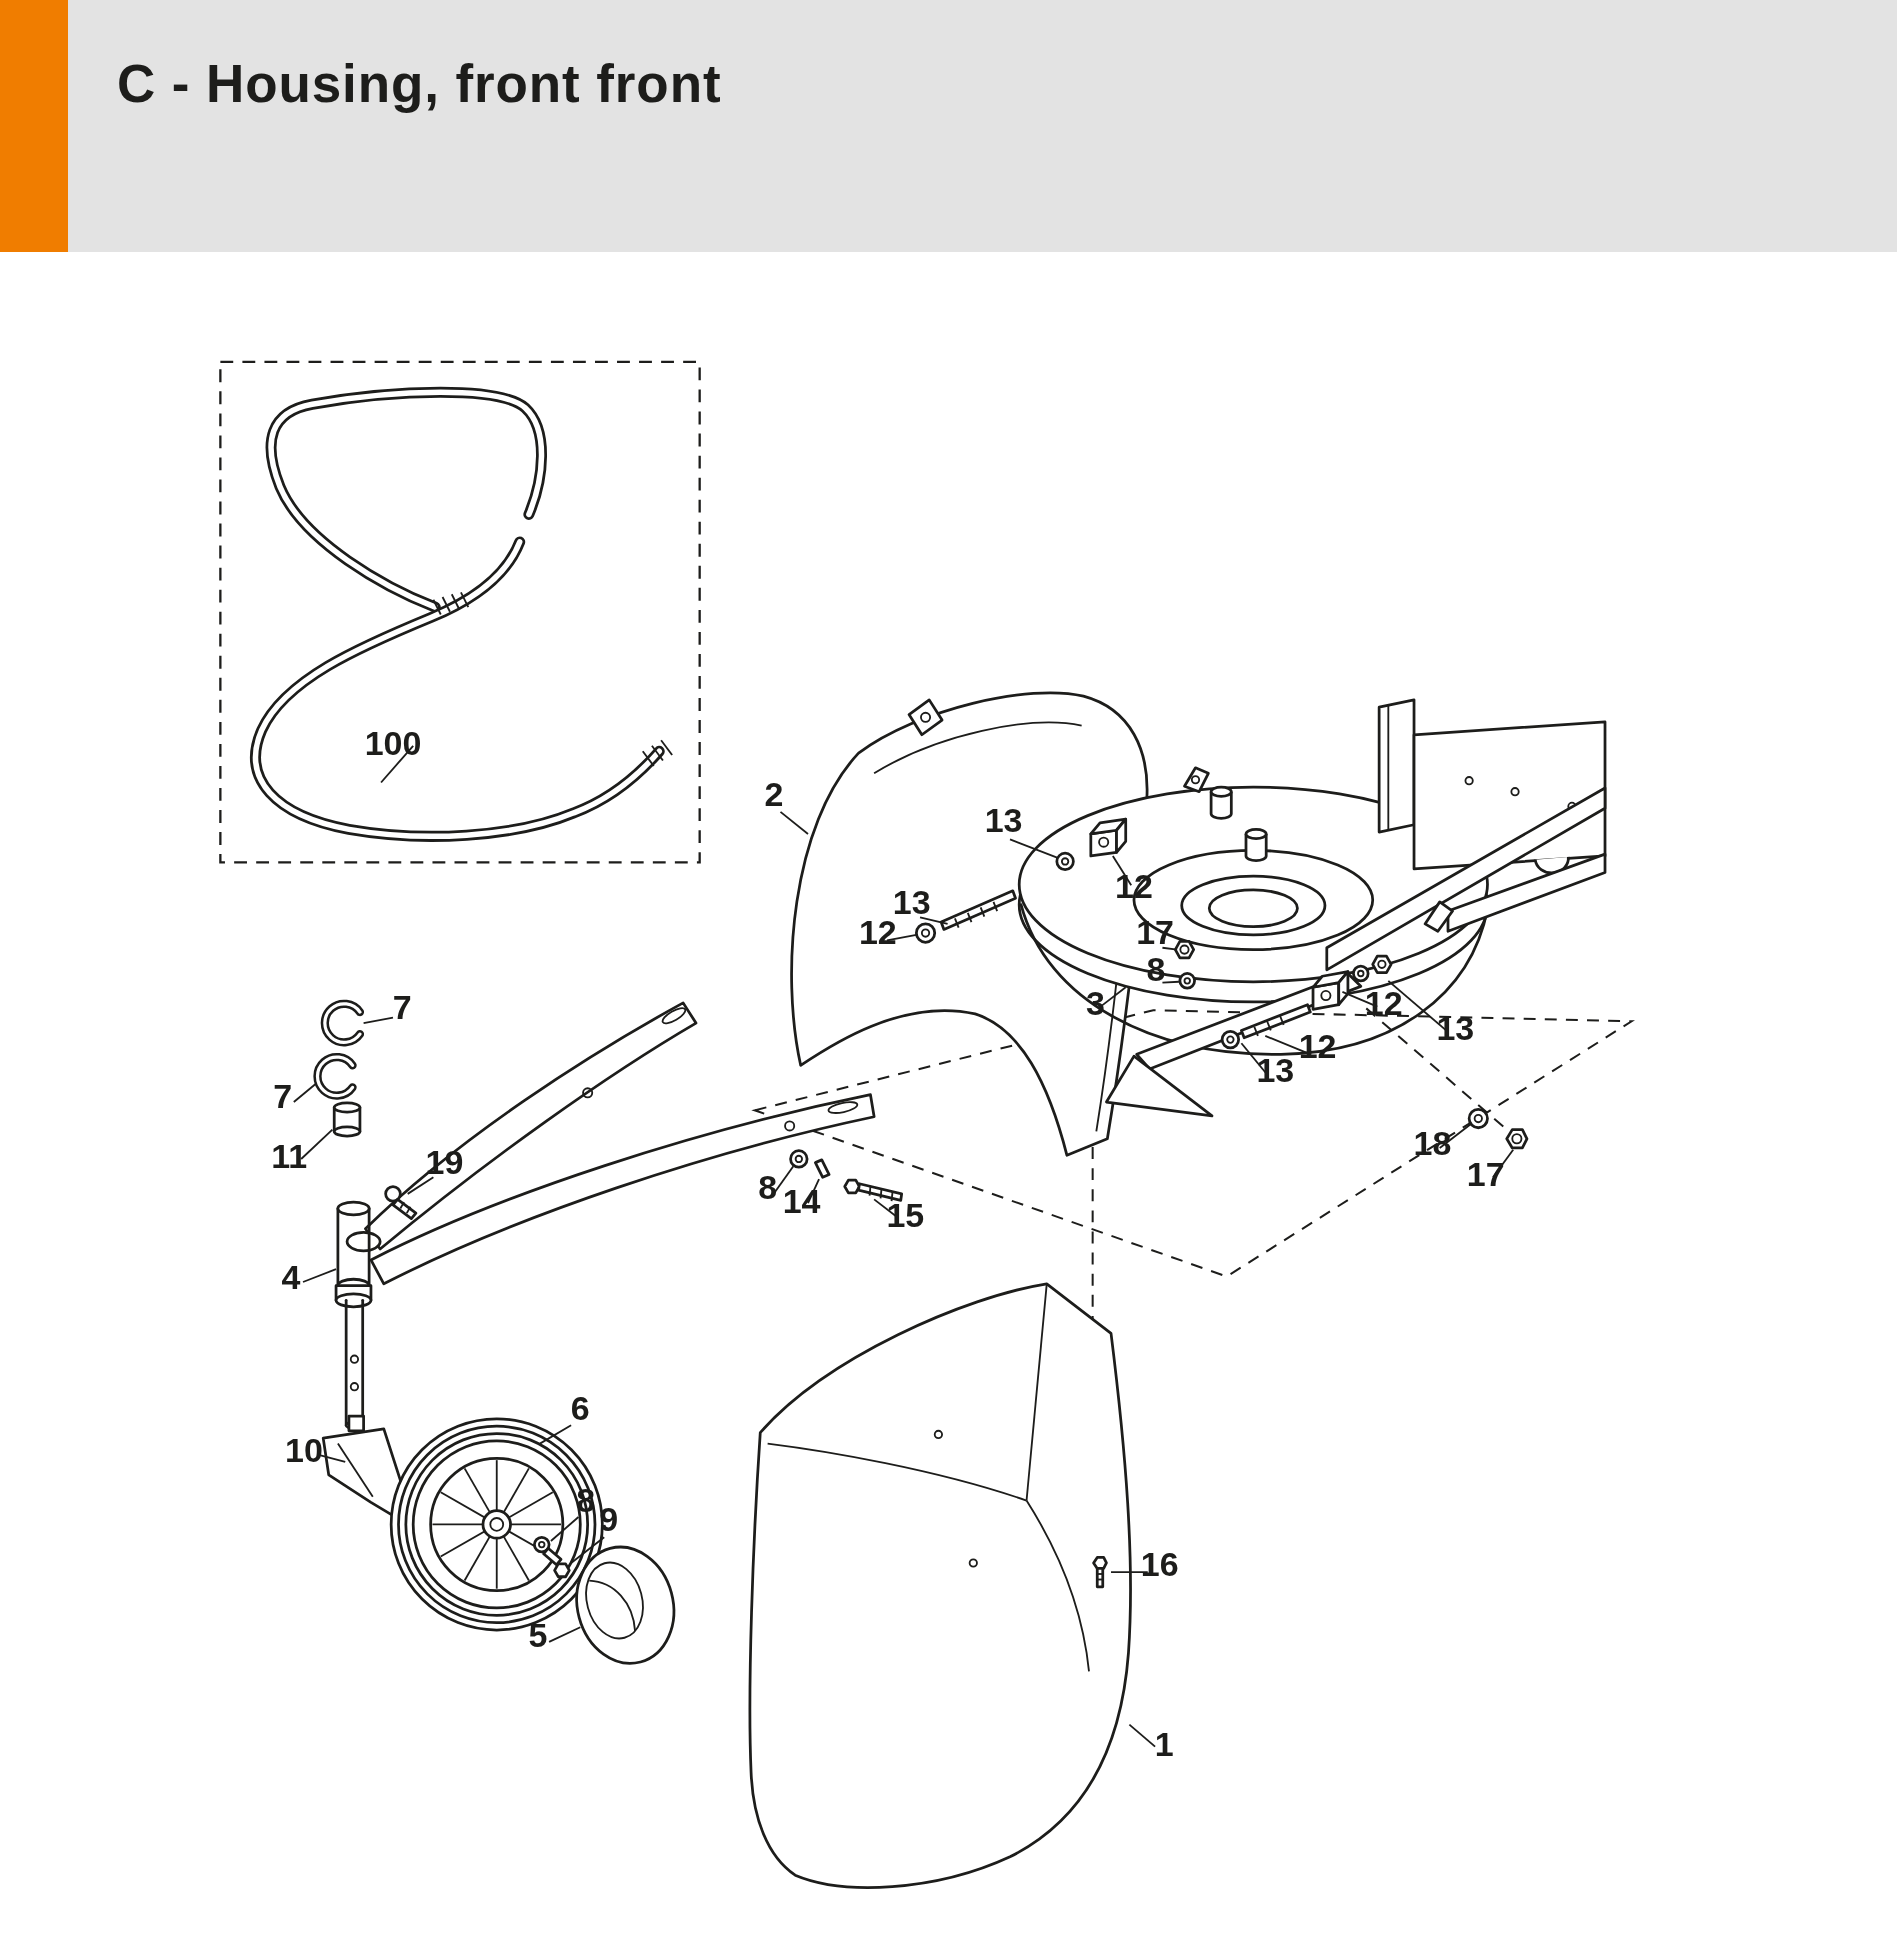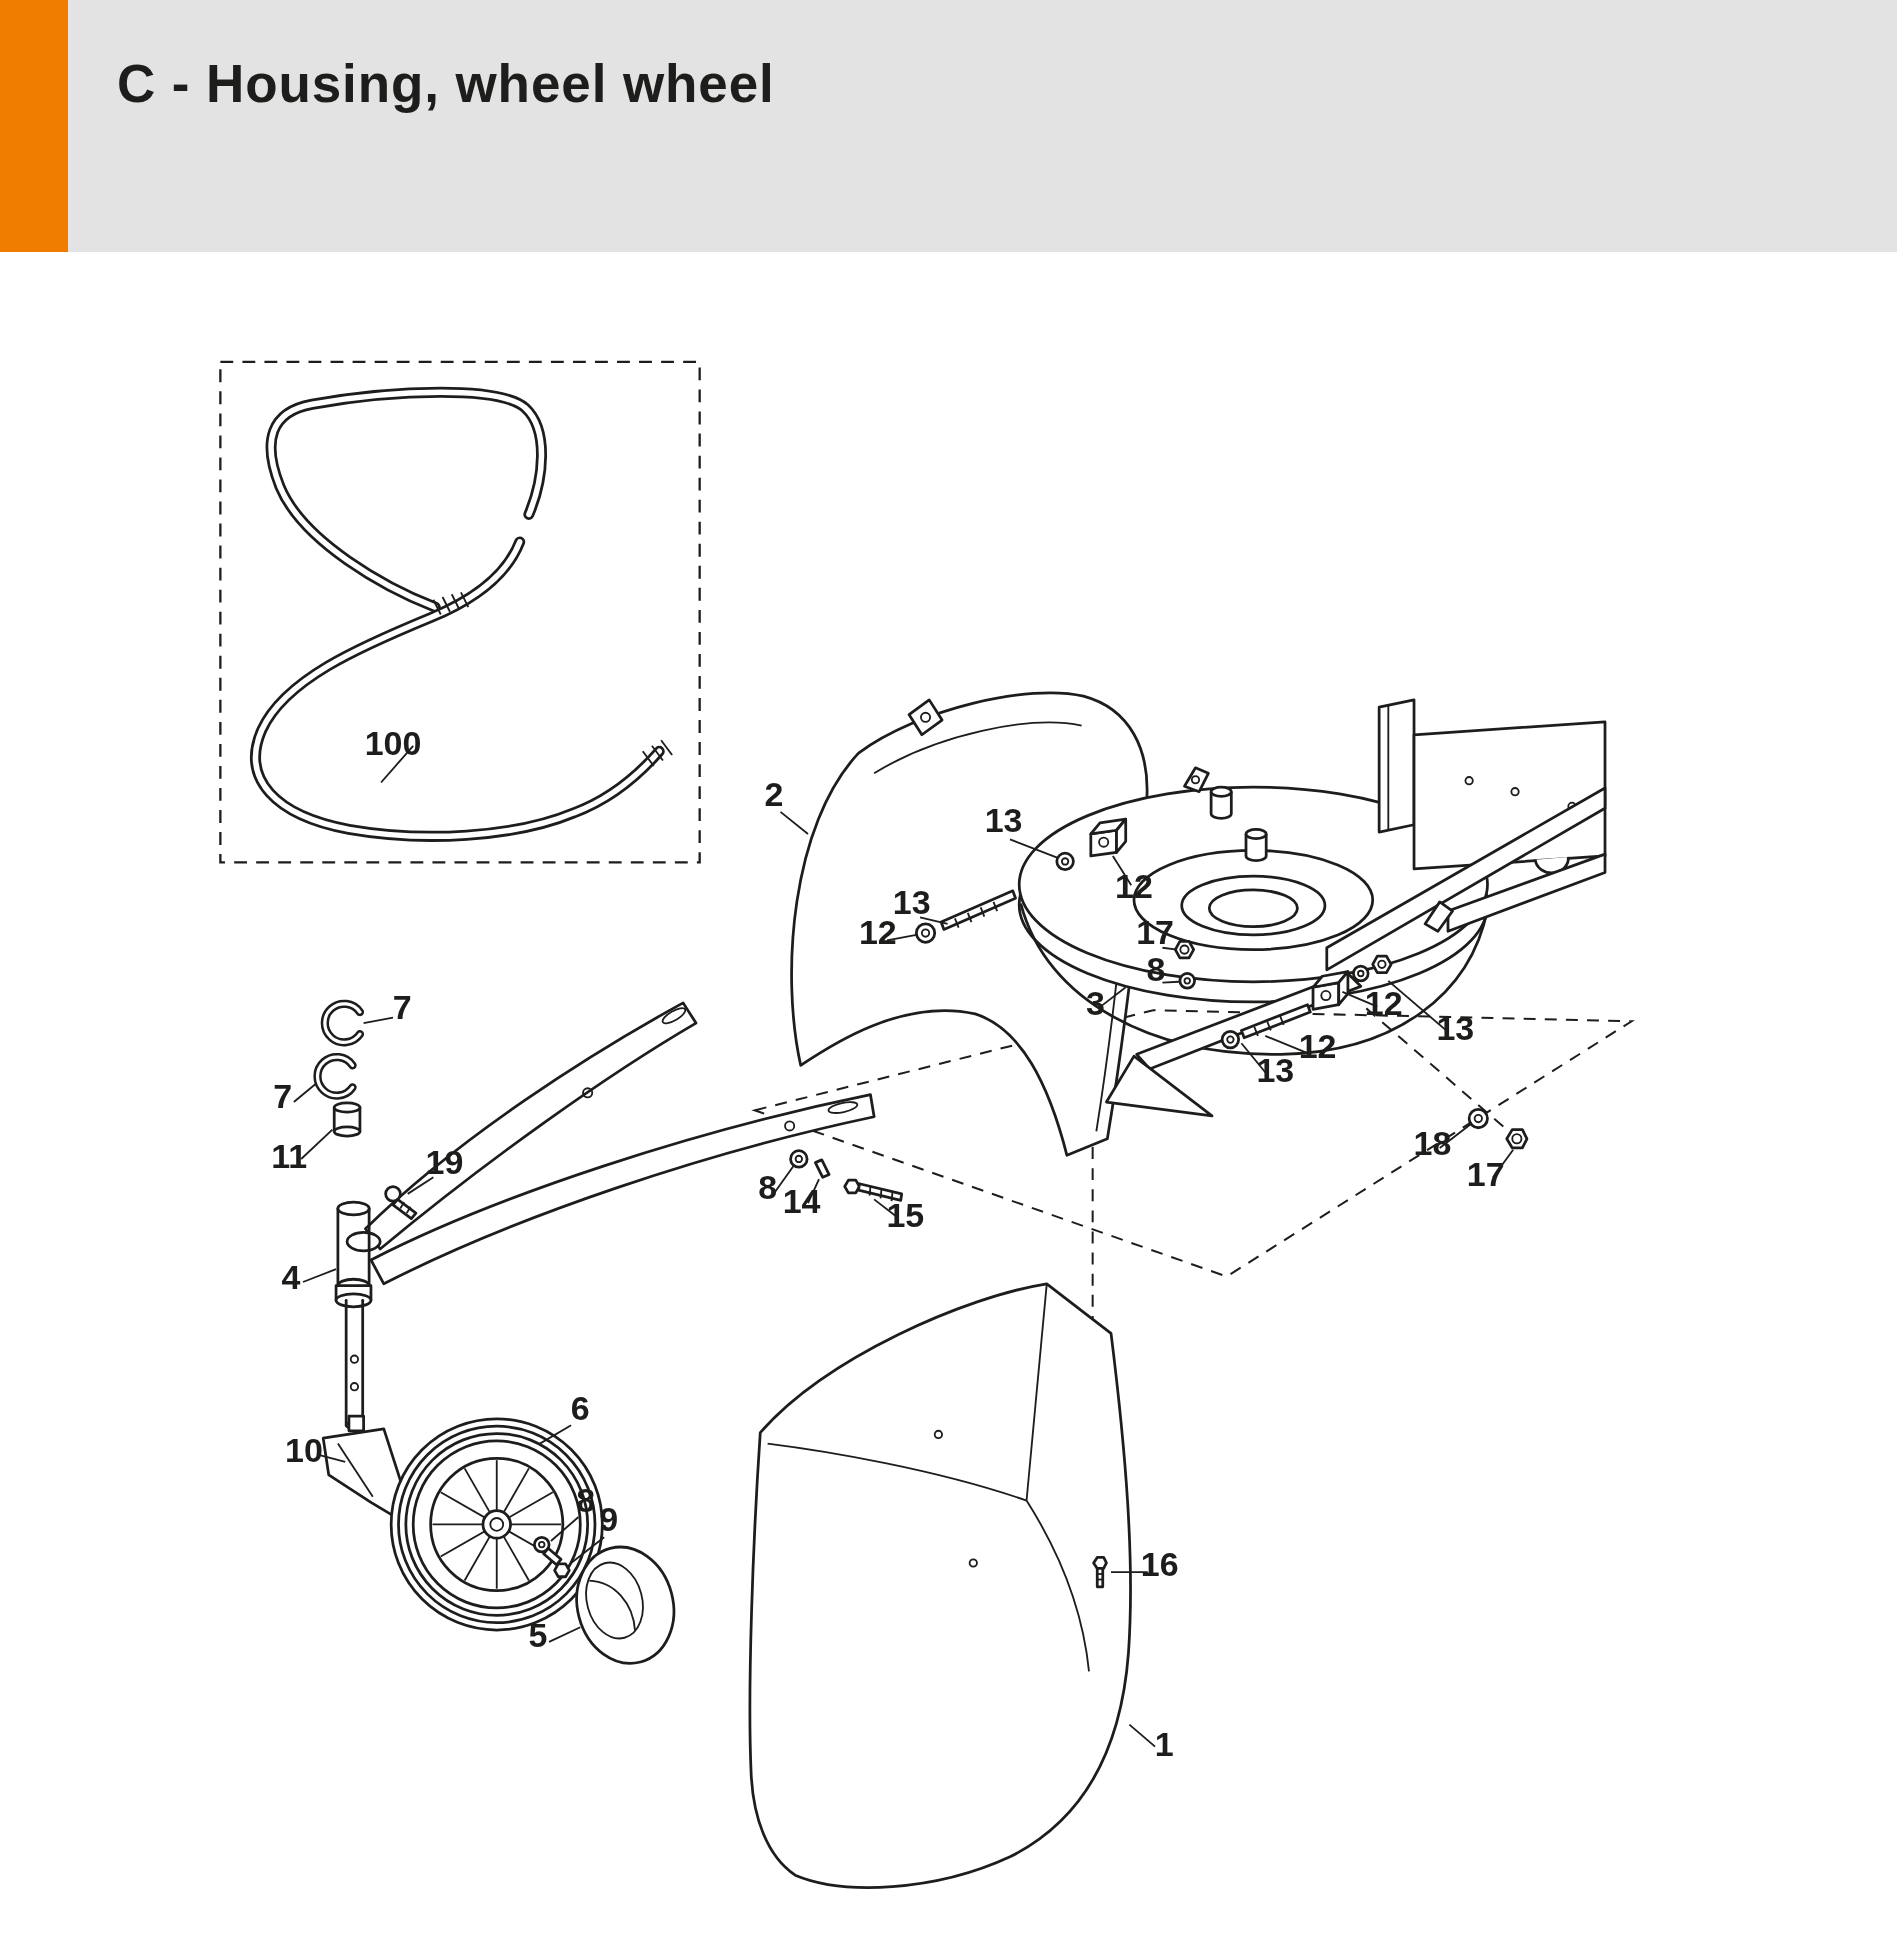--- a/index.html
+++ b/index.html
@@ -16,21 +16,21 @@
   .tube-i{stroke:#ffffff;stroke-width:6;fill:none;stroke-linecap:round;}
   .clip-o{stroke:#1d1d1b;stroke-width:9;fill:none;stroke-linecap:round;}
   .clip-i{stroke:#ffffff;stroke-width:3.5;fill:none;stroke-linecap:round;}
   .callout{font-family:"Liberation Sans",sans-serif;font-size:37px;font-weight:bold;fill:#1d1d1b;text-anchor:middle;}
 </style>
 </head>
 <body>
 
 <div class="header-band"></div>
 <div class="accent-bar"></div>
-<h1 class="page-title">C - Housing, wheel wheel</h1>
+<h1 class="page-title">C - Housing, front front</h1>
 
 <svg class="diagram" viewBox="0 0 2066 2132">
 
   <g>
     <path class="dash" d="M822,1209 L1256,1100 L1777,1112 L1336,1390 Z"></path>
     <line class="dash" x1="1190" y1="881" x2="1190" y2="1698"></line>
     <line class="dash" x1="1488" y1="1098" x2="1648" y2="1236"></line>
   </g>
 
   <g>

